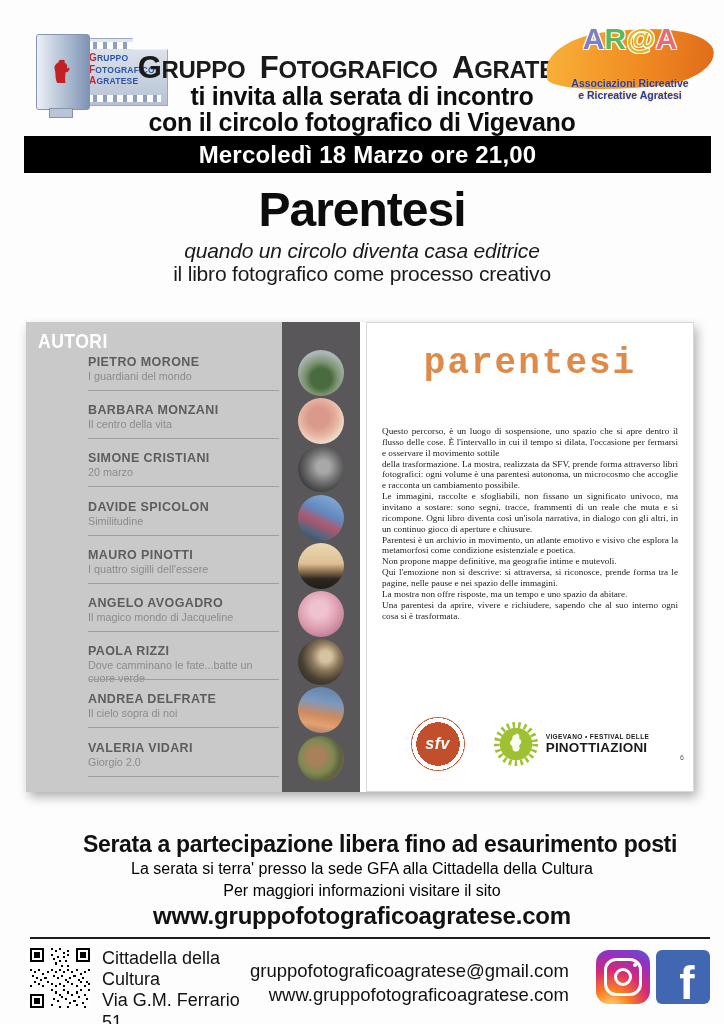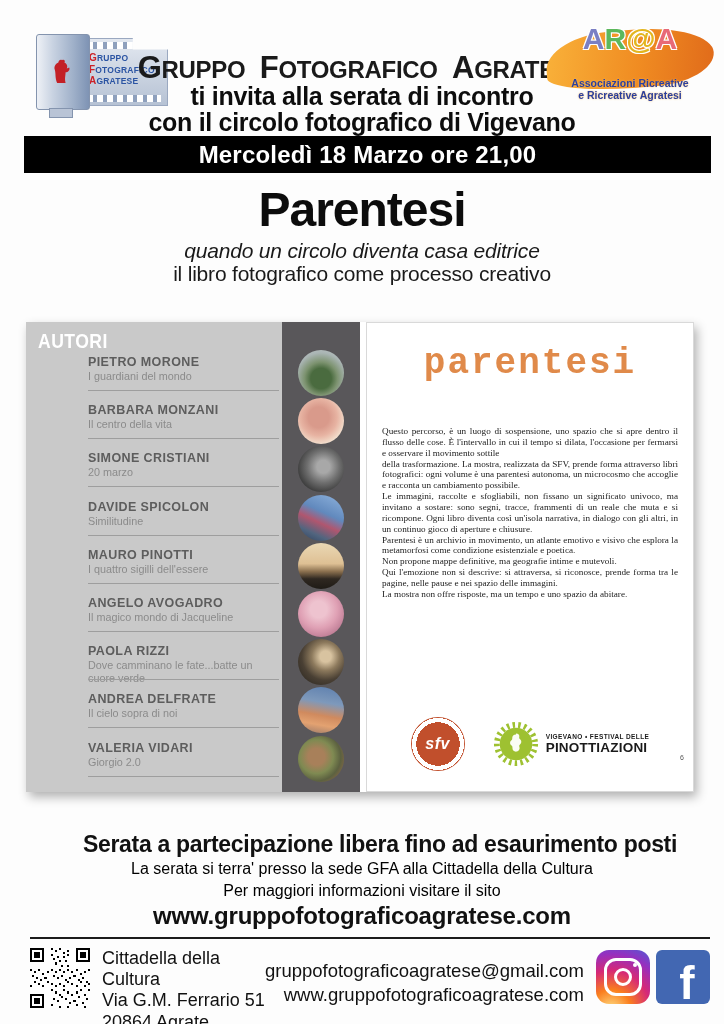--- a/index.html
+++ b/index.html
@@ -77,21 +77,21 @@
   
   .cta1{position:absolute;left:0;right:0;top:831px;text-align:center;font-size:23px;font-weight:700;letter-spacing:-.3px;padding-left:36px;}
   .cta2{position:absolute;left:0;right:0;top:860px;text-align:center;font-size:16px;color:#000;}
   .cta3{position:absolute;left:0;right:0;top:882px;text-align:center;font-size:16px;color:#000;}
   .cta-site{position:absolute;left:0;right:0;top:902px;text-align:center;font-size:24px;font-weight:700;letter-spacing:-.2px;}
   
   .footer{position:absolute;left:30px;right:14px;top:937px;border-top:2px solid #1c1c1c;padding-top:9px;
     display:flex;align-items:flex-start;}
   .qr{width:60px;height:60px;flex:none;margin-right:12px;}
   .address{font-size:18px;line-height:1.18;color:#111;}
-  .contact{margin-left:auto;text-align:right;font-size:18.5px;line-height:1.32;color:#111;margin-right:12px;margin-top:11px;}
+  .contact{margin-left:auto;text-align:right;font-size:18.5px;line-height:1.32;color:#111;margin-right:27px;margin-top:11px;}
   .social{display:flex;gap:6px;margin-top:2px;}
   .ig{width:54px;height:54px;border-radius:13px;position:relative;flex:none;
     background:radial-gradient(circle at 28% 110%,#fdc468 0 8%,#fa7e1e 28%,#d62976 55%,#962fbf 78%,#4f5bd5 100%);}
   .ig .frame{position:absolute;inset:8px;border:3px solid #fff;border-radius:12px;}
   .ig .lens{position:absolute;inset:18px;border:3px solid #fff;border-radius:50%;}
   .ig .dot{position:absolute;top:13px;right:13px;width:4px;height:4px;background:#fff;border-radius:50%;}
   .fb{width:54px;height:54px;border-radius:6px;background:#4267b2;color:#fff;flex:none;
     display:flex;align-items:flex-end;justify-content:center;overflow:hidden;}
   .fb span{font-size:46px;font-weight:700;line-height:.92;margin-right:-8px;}
 </style>
@@ -243,20 +243,21 @@
       <div class="page-title" style="color:#e08a4a;">parentesi</div>
       <div class="page-text">
 
       <p>Questo percorso, è un luogo di sospensione, uno spazio che si apre dentro il flusso delle cose. È l'intervallo in cui il tempo si dilata, l'occasione per fermarsi e osservare il movimento sottile</p>
           <p>della trasformazione. La mostra, realizzata da SFV, prende forma attraverso libri fotografici: ogni volume è una parentesi autonoma, un microcosmo che accoglie e racconta un cambiamento possibile.</p>
           <p>Le immagini, raccolte e sfogliabili, non fissano un significato univoco, ma invitano a sostare: sono segni, tracce, frammenti di un reale che muta e si ricompone. Ogni libro diventa così un'isola narrativa, in dialogo con gli altri, in un continuo gioco di aperture e chiusure.</p>
           <p>Parentesi è un archivio in movimento, un atlante emotivo e visivo che esplora la metamorfosi come condizione esistenziale e poetica.</p>
           <p>Non propone mappe definitive, ma geografie intime e mutevoli.</p>
           <p>Qui l'emozione non si descrive: si attraversa, si riconosce, prende forma tra le pagine, nelle pause e nei spazio delle immagini.</p>
           <p>La mostra non offre risposte, ma un tempo e uno spazio da abitare.</p>
+          <p>Una parentesi da aprire, vivere e richiudere, sapendo che al suo interno ogni cosa si è trasformata.</p>
         </div>
       <div class="page-logos">
         <div class="sfv-circle">
           <span class="sfv-label">sfv</span>
         </div>
         <div class="festival">
           <svg width="46" height="46" viewBox="0 0 48 48">
             <circle cx="24" cy="24" r="20" fill="none" stroke="#9ec131" stroke-width="6" stroke-dasharray="2.6 3.4"></circle>
             <circle cx="24" cy="24" r="17" fill="#9ec131"></circle>
             <path d="M24 13c2.5 0 4 1.8 3.4 3.8-.4 1.4.3 1.7 1.2 2.6 1.4 1.4 1.3 3.8-.4 5-1 .8-1 1.5-.6 2.8.7 2.1-.6 4.3-2.8 4.7-2.7.5-4.8-1.5-4.5-4 .1-1.2-.3-1.8-1.3-2.6-1.6-1.3-1.6-3.7 0-5 .9-.7 1.2-1.3 1.1-2.5-.2-2.2 1.4-3.8 3.9-3.8z" fill="#fff" opacity=".95"></path>

